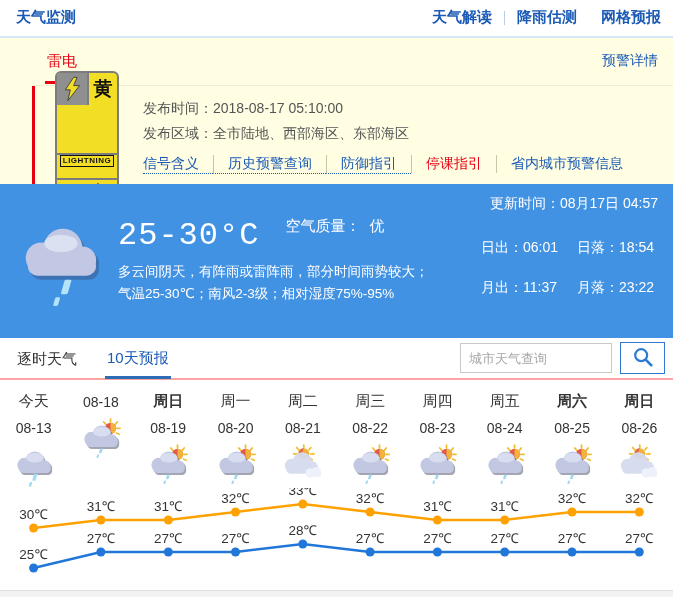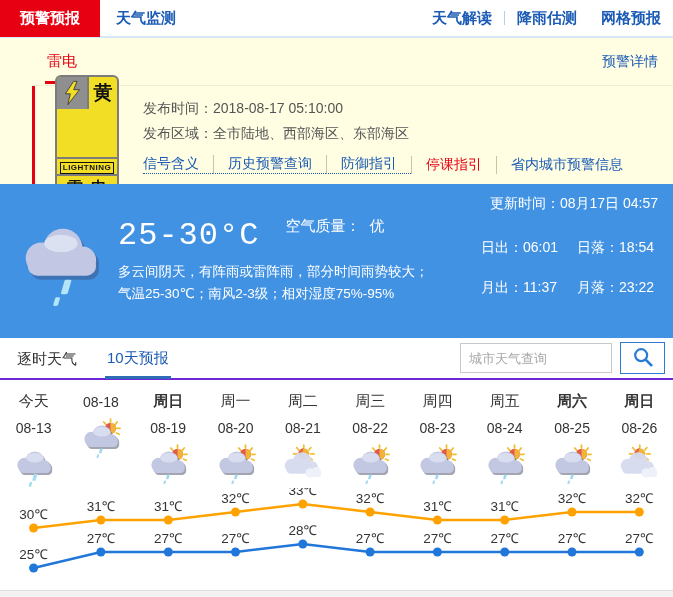--- a/index.html
+++ b/index.html
@@ -19,21 +19,21 @@
   
   .yellow { height:147px; background:#fffee3;padding-left:32px; }
   .warn-tab-row { height:48px; display:flex; align-items:center; padding:0 15px 0 13px; border-bottom:1px solid #f1ecd2; }
   .warn-type { color:#e60012; font-size:15px; padding:13px 2px 10px; border-bottom:3px solid #e60012; cursor:pointer; }
   .warn-detail { margin-left:auto; color:#1b5bb5; font-size:14px; text-decoration:none; cursor:pointer; }
   .warn-body { display:flex; padding:8px 0 0 0; border-left:3px solid #e60012; height:98px; }
   .badge { width:64px; margin-left:20px; border:2px solid #7c7c7c; border-radius:6px; overflow:hidden; background:#f2de25; flex-shrink:0; align-self:center; }
   .b-top { display:flex; height:32px; }
   .b-bolt { width:30px; background:#8f8f8f; display:flex; align-items:center; justify-content:center; }
   .b-level { flex:1; border-left:2px solid #7c7c7c; display:flex; align-items:center; justify-content:center; font-size:19px; font-weight:bold; color:#111; }
-  .b-mid { height:19px; border-top:2px solid #7c7c7c; border-bottom:2px solid #7c7c7c; display:flex; align-items:flex-end; justify-content:center;margin-top:48px; }
+  .b-mid { height:27px; border-top:2px solid #7c7c7c; border-bottom:2px solid #7c7c7c; display:flex; align-items:flex-start; justify-content:center;margin-top:48px; }
   .b-mid span { font-size:8px; font-weight:bold; color:#111; border:1px solid #111; padding:0 2px; line-height:10px; letter-spacing:.5px; }
   .b-bottom { height:25px; display:flex; align-items:center; justify-content:center; font-size:16px; font-weight:bold; color:#111; letter-spacing:8px; padding-left:8px; }
   .warn-info { margin-left:24px; padding-top:2px; }
   .w-line { color:#555; font-size:14px; line-height:25px; }
   .w-links { display:flex; align-items:center; margin-top:9px; font-size:14px; }
   .w-links a { text-decoration:none; padding:0 14px; cursor:pointer; }
   .w-links a:first-child { padding-left:0; }
   .w-links a + a { border-left:1px solid #c9c4a5; }
   .lk-blue-dotted { color:#1b5bb5; border-bottom:1px dotted #1b5bb5; padding-bottom:1px; }
   .lk-blue { color:#1b5bb5; }
@@ -48,21 +48,21 @@
   .blue-main { display:flex; margin-top:4px; }
   .big-icon { width:118px; display:flex; justify-content:center; padding-top:4px; flex-shrink:0; }
   .cur-col { flex:1; }
   .temp-row { display:flex; align-items:flex-start;font-family:Liberation Mono, monospace; }
   .temp-big { font-size:32px; letter-spacing:1px; }
   .air { font-size:15px; margin-left:26px; }
   .desc { margin-top:7px; font-size:13.5px; line-height:22px; }
   .sunmoon { width:192px; flex-shrink:0; margin-top:22px; display:grid; grid-template-columns:1fr 1fr; row-gap:12px; font-size:14px; }
 
   
-  .ftabs-row { height:42px; display:flex; align-items:center; padding:0 8px 0 15px; border-bottom:2px solid #6d28d9; background:#fff; }
+  .ftabs-row { height:42px; display:flex; align-items:center; padding:0 8px 0 15px; border-bottom:2px solid #fca5a5; background:#fff; }
   .ftab { font-size:15px; color:#333; margin-right:26px; padding:11px 2px 8px; cursor:pointer; }
   .ftab.active { color:#1b5bb5; border-bottom:3px solid #2e6cb5; }
   .search-wrap { margin-left:auto; display:flex; align-items:center; }
   .search-input { width:152px; height:30px; border:1px solid #c8c8c8; font-size:13px; padding:0 8px; color:#333; outline:none; }
   .search-input::placeholder { color:#a9a9a9; }
   .search-btn { width:45px; height:32px; margin-left:8px; background:#fff; border:1px solid #2e7ad1; display:flex; align-items:center; justify-content:center; cursor:pointer; }
 
   
   .forecast { padding-top:8px; }
   .day-grid { display:grid; grid-template-columns:repeat(10,1fr); }
@@ -74,21 +74,20 @@
   .chart-box { width:673px; height:102px; }
 
   .footer-strip { height:7px; background:#f2f2f2; border-top:1px solid #dedede; margin-top:auto; }
 </style>
 </head>
 <body>
 
 <div class="page">
 
   <div class="nav">
-    <div class="nav-tab-active">预警预报</div>
     <div class="nav-tab-plain">天气监测</div>
     <div class="nav-right">
       <a>天气解读</a>
       <span class="vsep"></span>
       <a>降雨估测</a>
       <a class="gap-left">网格预报</a>
     </div>
   </div>
 
   <div class="yellow">

